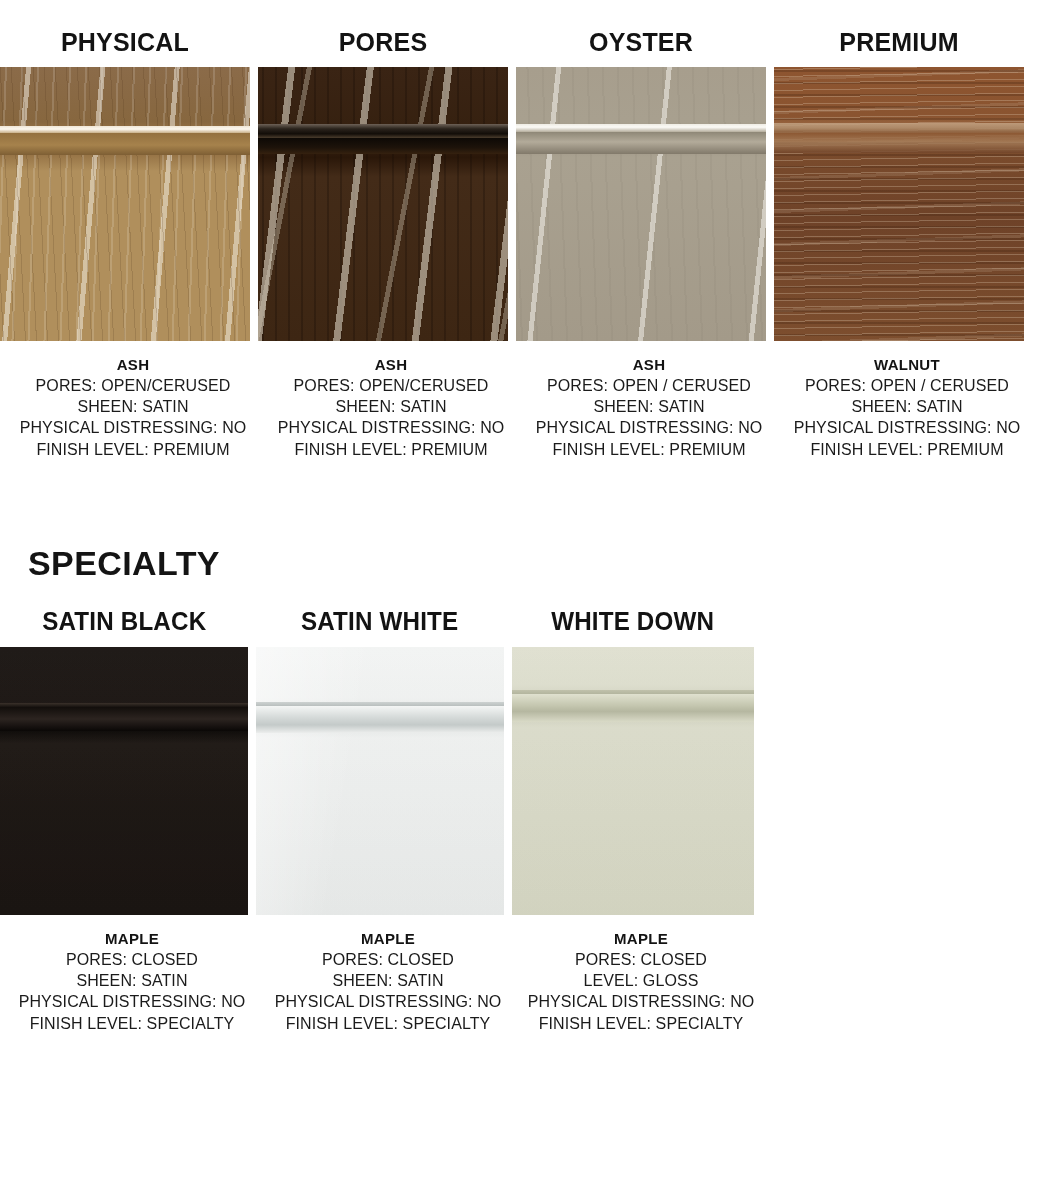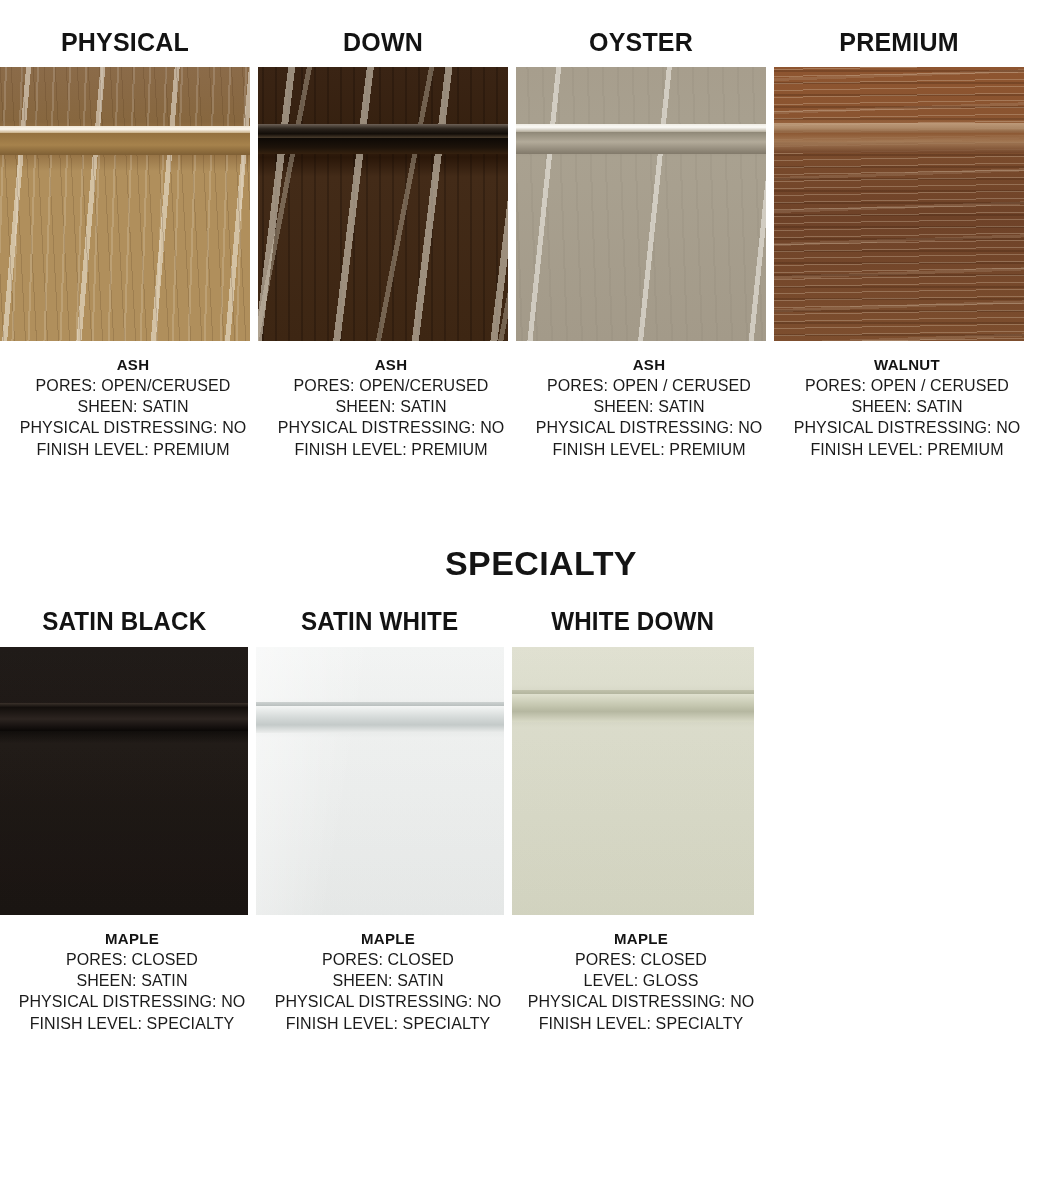--- a/index.html
+++ b/index.html
@@ -25,21 +25,21 @@
 
   
   .section-title {
     font-size: 34px;
     font-weight: bold;
     letter-spacing: 0.4px;
     color: #141414;
     line-height: 1;
   }
   #premium-section .section-title { margin: 18px 0 0 28px; }
-  #specialty-section .section-title { margin: 0 0 0 28px; text-align: center; }
+  #specialty-section .section-title { margin: 0 0 0 28px; }
 
   
   .swatch-row {
     display: flex;
     gap: 8px;
     align-items: flex-start;
   }
   #premium-row { margin-top: 28px; padding-left: 0; }
   #specialty-row { margin-top: 26px; padding-left: 0; }
 
@@ -232,21 +232,21 @@
         <div class="caption">
           <span class="wood">ASH</span>
           <span class="spec">PORES: OPEN/CERUSED</span>
           <span class="spec">SHEEN: SATIN</span>
           <span class="spec">PHYSICAL DISTRESSING: NO</span>
           <span class="spec">FINISH LEVEL: PREMIUM</span>
         </div>
       </div>
 
       <div class="card">
-        <div class="card-name">DOWN</div>
+        <div class="card-name">PORES</div>
         <div class="swatch sw-sable">
           <div class="base"></div>
           <div class="grain"></div>
           <div class="molding2"></div>
           <div class="molding"></div>
         </div>
         <div class="caption">
           <span class="wood">ASH</span>
           <span class="spec">PORES: OPEN/CERUSED</span>
           <span class="spec">SHEEN: SATIN</span>

